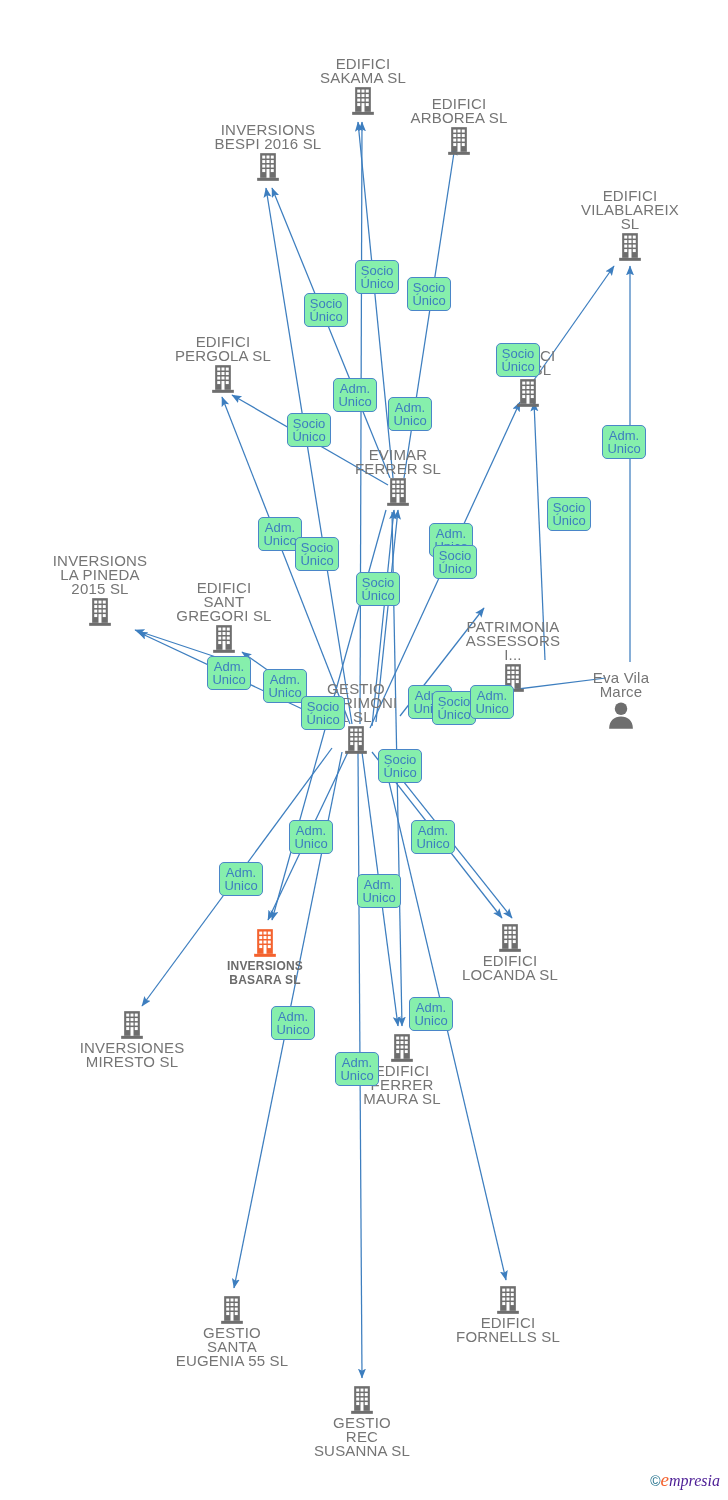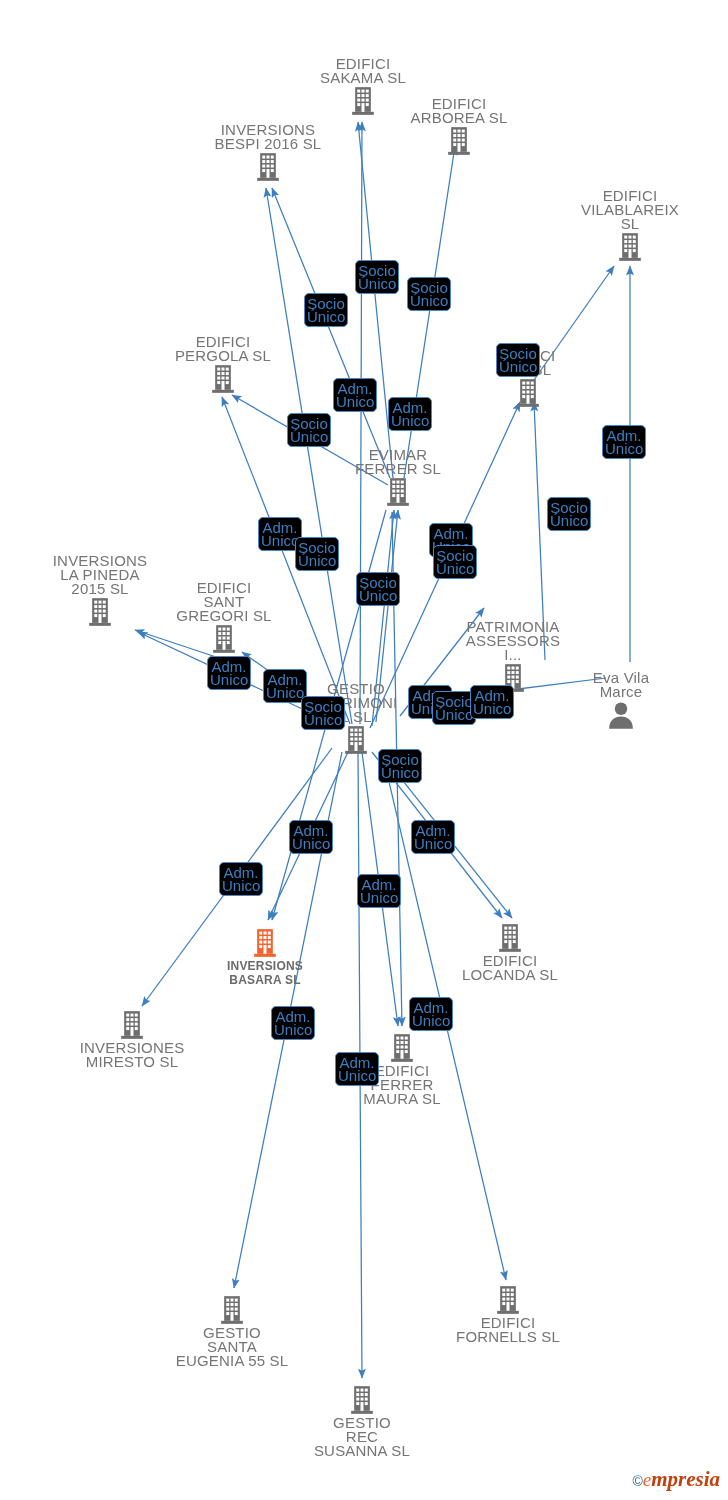--- a/index.html
+++ b/index.html
@@ -52,25 +52,25 @@
     margin-top: 1px;
   }
   .node.focus .node-label {
     color: #6b6b6b;
     font-weight: bold;
     font-size: 12px;
   }
   .reltag {
     position: absolute;
     box-sizing: border-box;
-    background: #000000;
+    background: #86efac;
     border: 1.3px solid #4a86c8;
     border-radius: 5px;
     color: #3d7ebf;
-    font-size: 15px;
+    font-size: 13px;
     line-height: 13px;
     text-align: center;
     padding: 3px 2px 3px 2px;
     width: 44px;
     margin-left: -22px;
     margin-top: -17px;
     white-space: pre-line;
     font-family: "Liberation Sans", sans-serif;
   }
   #watermark {
@@ -86,24 +86,23 @@
     color: #1f6f8b;
     font-size: 14px;
     font-family: "Liberation Sans", sans-serif;
   }
   #watermark .wm-e {
     color: #f4622e;
     font-style: italic;
     font-size: 19px;
   }
   #watermark .wm-rest {
-    color: #c2410c;
+    color: #4c1d95;
     font-style: italic;
-    font-size: 21px;
-    font-weight: bold;
+    font-size: 16px;
   }
 </style>
 </head>
 <body>
 
 <div id="graph">
 
   <svg id="edges" viewBox="0 0 728 1500" preserveAspectRatio="none">
     <defs>
       <marker id="arrowblue" markerWidth="9" markerHeight="9" refX="7.5" refY="3.2" orient="auto" markerUnits="strokeWidth">

